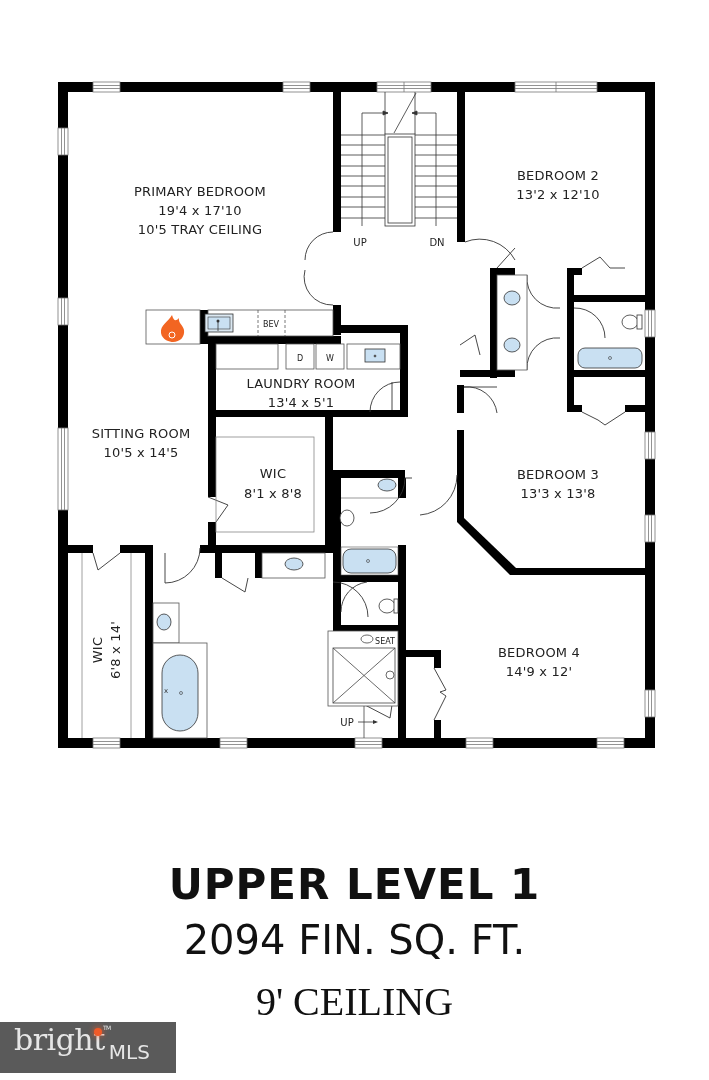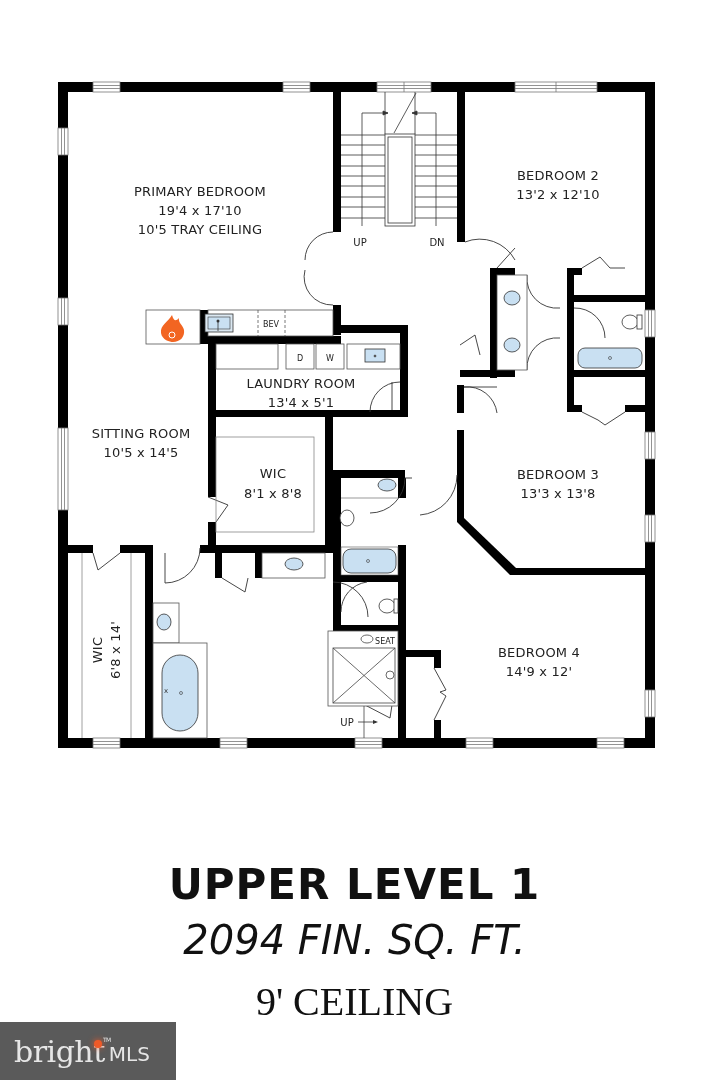--- a/index.html
+++ b/index.html
@@ -3,26 +3,26 @@
 <meta charset="utf-8">
 <style>
   html, body { margin: 0; padding: 0; background: #ffffff; }
   body { width: 709px; height: 1080px; position: relative; overflow: hidden; font-family: "DejaVu Sans", sans-serif; }
   #plan { position: absolute; left: 0; top: 0; width: 709px; height: 800px; }
   .room-label { font-family: "DejaVu Sans", sans-serif; font-size: 13px; fill: #222; text-anchor: middle; letter-spacing: 0.2px; }
   .small-label { font-family: "DejaVu Sans", sans-serif; font-size: 10px; fill: #222; text-anchor: middle; }
   .tiny-label { font-family: "DejaVu Sans", sans-serif; font-size: 8px; fill: #222; text-anchor: middle; }
   .caption { position: absolute; left: 0; width: 709px; text-align: center; color: #111; }
   #cap-title { top: 860px; font-size: 42px; font-weight: bold; letter-spacing: 1px; font-family: "DejaVu Sans", sans-serif; }
-  #cap-sqft { top: 917px; font-size: 40px; font-family: "DejaVu Sans", sans-serif; font-weight: normal; font-style: italic; }
+  #cap-sqft { top: 917px; font-size: 40px; font-family: "DejaVu Sans", sans-serif; font-weight: normal; }
   #cap-ceiling { top: 978px; font-size: 40px; font-family: Liberation Serif, serif; }
-  #logo { position: absolute; left: 0; top: 1022px; width: 176px; height: 58px; background: #5a5a5a; display: flex; align-items: center; padding-left: 14px; box-sizing: border-box; }
+  #logo { position: absolute; left: 0; top: 1022px; width: 176px; height: 51px; background: #5a5a5a; display: flex; padding-left: 14px; box-sizing: border-box; }
   #logo-bright { font-family: "DejaVu Serif", serif; color: #e6e6e6; font-size: 30px; letter-spacing: -0.5px; position: relative; }
   #logo-dot { position: absolute; width: 8px; height: 8px; border-radius: 50%; background: #f05a28; top: 6px; right: 3px; box-shadow: 0 0 6px #f05a28; }
-  #logo-mls { font-family: "DejaVu Sans", sans-serif; color: #e6e6e6; font-size: 20px; margin-left: 4px; margin-top: 6px; }
+  #logo-mls { font-family: "DejaVu Sans", sans-serif; color: #e6e6e6; font-size: 20px; margin-left: 4px; margin-top: 18px; }
   #logo-tm { font-family: "DejaVu Sans", sans-serif; color: #e6e6e6; font-size: 6px; position: absolute; top: 2px; right: -6px; }
 </style>
 </head>
 <body>
 
 <svg id="plan" viewBox="0 0 709 800" xmlns="http://www.w3.org/2000/svg">
 
   <g fill="#000">
 
     <rect x="58" y="82" width="597" height="10"></rect>

